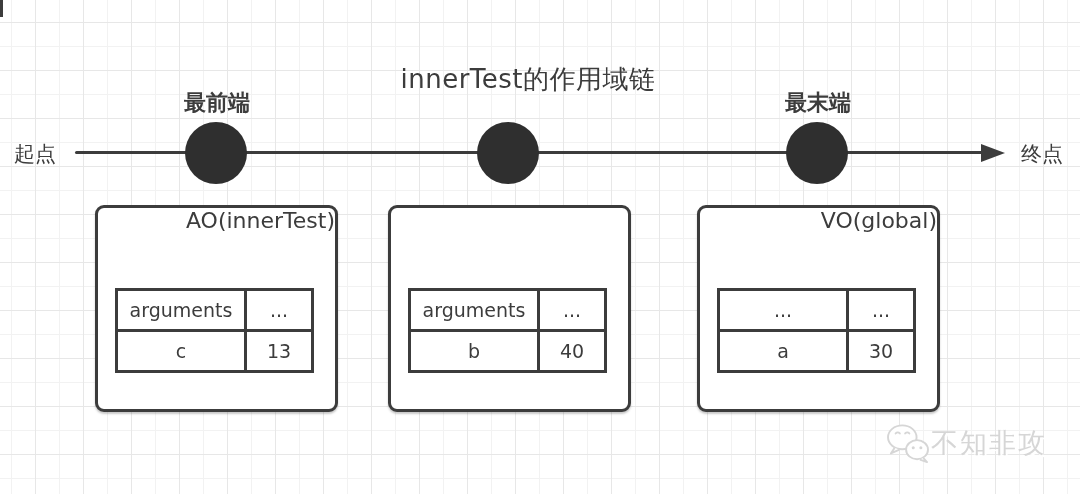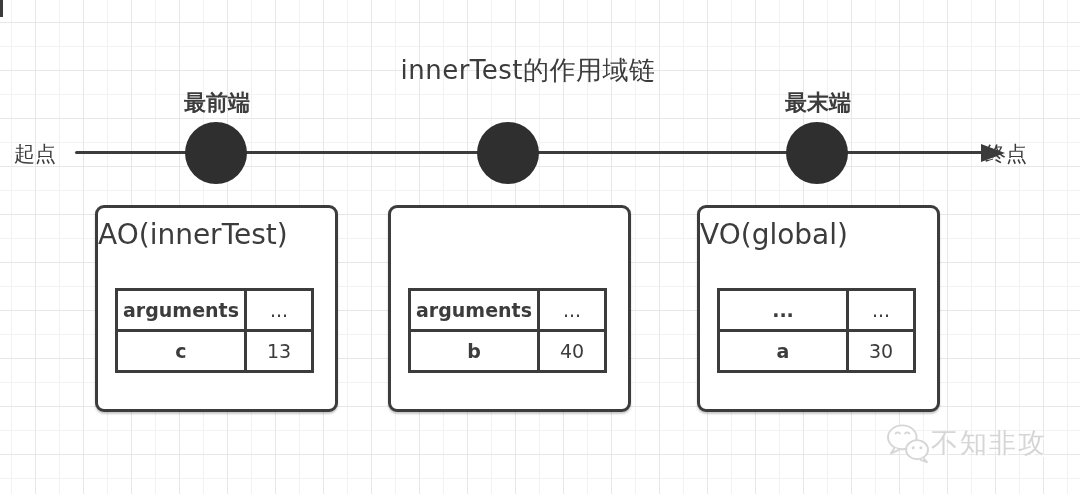--- a/index.html
+++ b/index.html
@@ -28,21 +28,21 @@
       linear-gradient(90deg, var(--grid-minor) 1px, transparent 1px);
     background-size: 48px 48px, 48px 48px, 24px 24px, 24px 24px;
     background-position: 35px 22px, 35px 22px, 11px 22px, 11px 22px;
   }
   .stray-mark {
     position: absolute; left: 0; top: 0;
     width: 3px; height: 17px;
     background: var(--ink);
   }
   .diagram-title {
-    position: absolute; left: 528px; top: 53px;
+    position: absolute; left: 528px; top: 62px;
     transform: translateX(-50%);
     font-size: 26px; letter-spacing: 0.5px;
     color: var(--ink); white-space: nowrap;
   }
   .axis-line {
     position: absolute; left: 75px; top: 151px;
     width: 908px; height: 3px;
     background: var(--ink); border-radius: 2px;
   }
   .arrow-head {
@@ -50,21 +50,21 @@
     width: 0; height: 0;
     border-left: 24px solid var(--ink);
     border-top: 9px solid transparent;
     border-bottom: 9px solid transparent;
   }
   .axis-label {
     position: absolute; top: 140px;
     font-size: 21px; color: var(--ink); white-space: nowrap; text-align: center;
   }
   .axis-label.start { left: 14px; }
-  .axis-label.end   { left: 985px; }
+  .axis-label.end   { left: 1021px; }
   .node-label {
     position: absolute; top: 88px;
     transform: translateX(-50%);
     font-size: 22px; color: var(--ink); white-space: nowrap; font-weight: bold;
   }
   .node-label.front { left: 217px; }
   .node-label.tail  { left: 818px; }
   .chain-dot {
     position: absolute; top: 122px;
     width: 62px; height: 62px;
@@ -79,37 +79,36 @@
     width: 243px; height: 207px;
     background: #ffffff;
     border: 3px solid var(--ink);
     border-radius: 9px;
     box-shadow: 0 2px 2px rgba(80,80,80,0.3);
   }
   .scope-box.b1 { left: 95px; }
   .scope-box.b2 { left: 388px; }
   .scope-box.b3 { left: 697px; }
   .box-title {
-    margin-top: 10px;
-    text-align: left;
-    font-size: 28px;
+    text-align: right;
+    font-size: 22px;
     color: var(--ink);
   }
   .vars-table {
     position: absolute; left: 17px; top: 80px;
     border-collapse: collapse;
   }
   .vars-table td {
     border: 3px solid var(--ink);
     background: #ffffff;
     font-size: 19px; color: var(--ink);
     text-align: center; vertical-align: middle;
     height: 41px; padding: 0;
   }
-  .vars-table td.name { width: 129px; font-weight: bold; }
+  .vars-table td.name { width: 129px; }
   .vars-table td.val  { width: 67px; }
   .watermark {
     position: absolute; left: 885px; top: 423px;
     display: flex; align-items: center; 
     color: var(--watermark);
   }
   .watermark-text {
     font-size: 27px; letter-spacing: 2px; white-space: nowrap;
     color: var(--watermark);
     text-shadow: 2px 2px 0 #ffffff;

